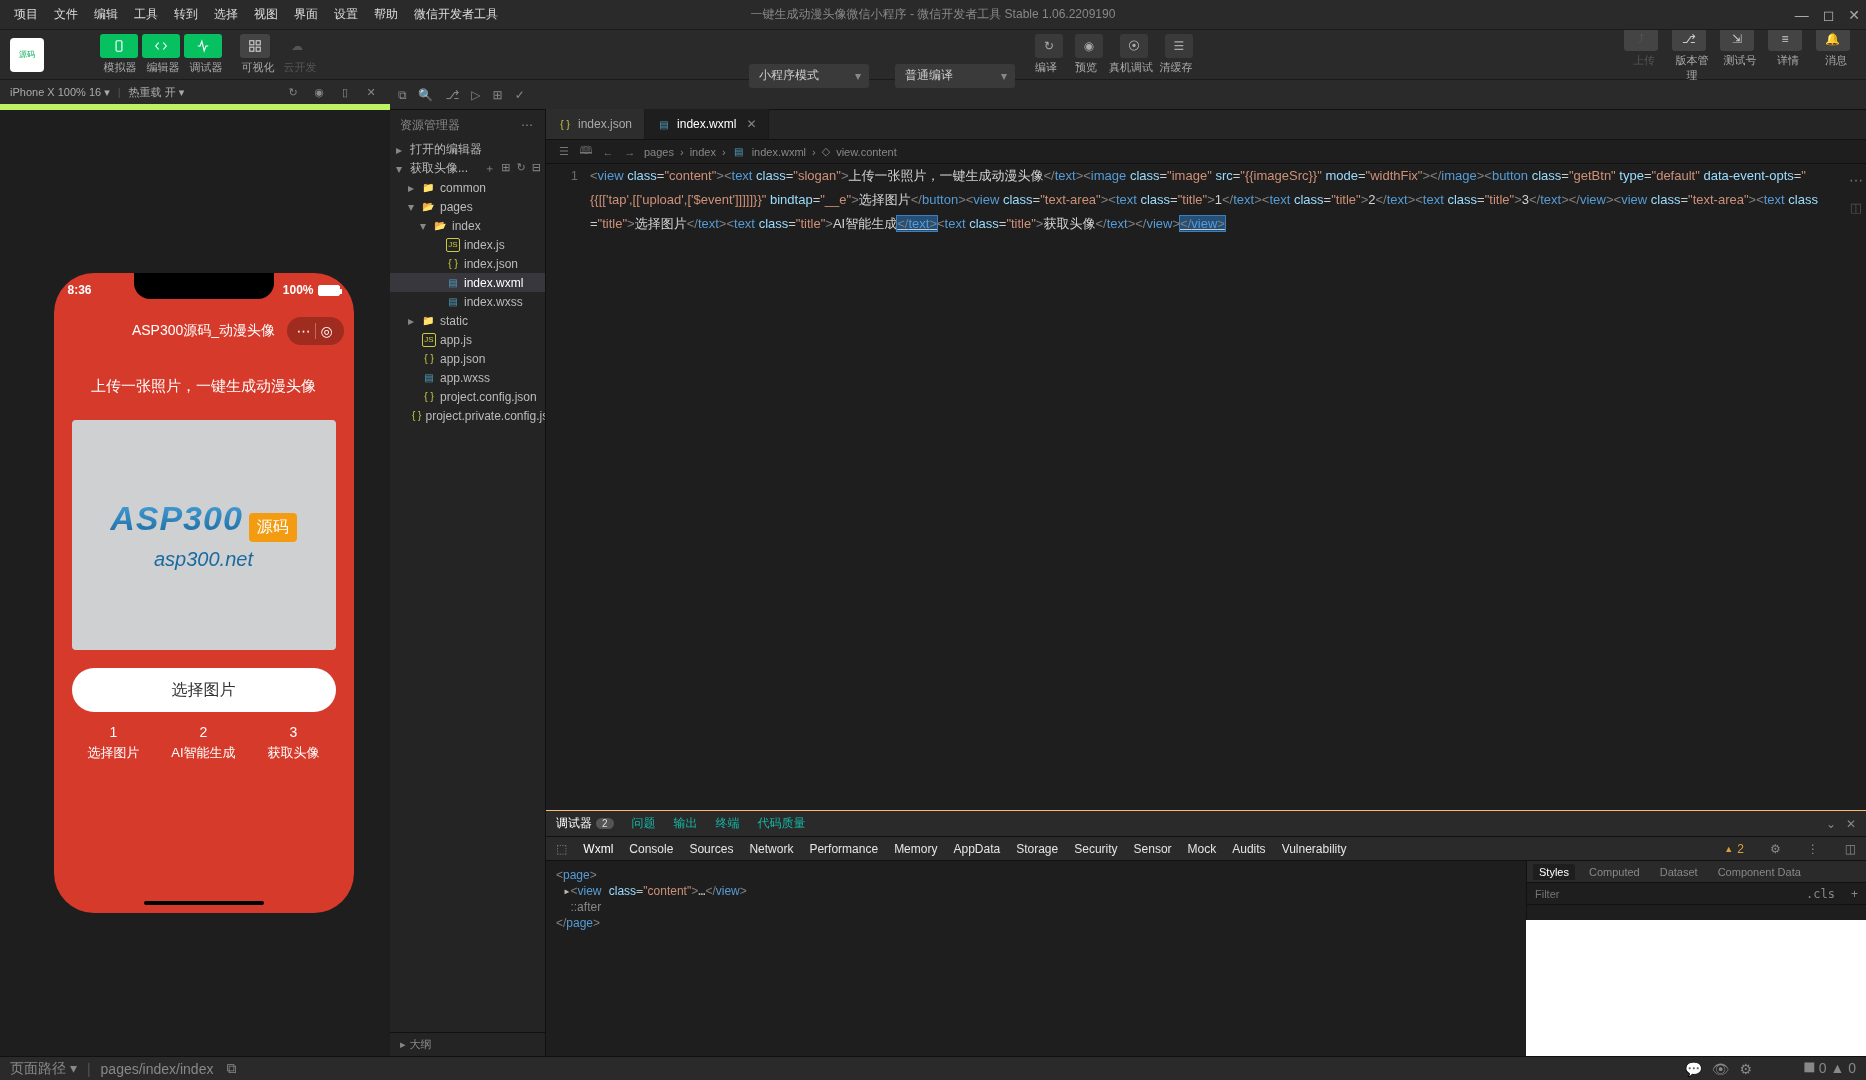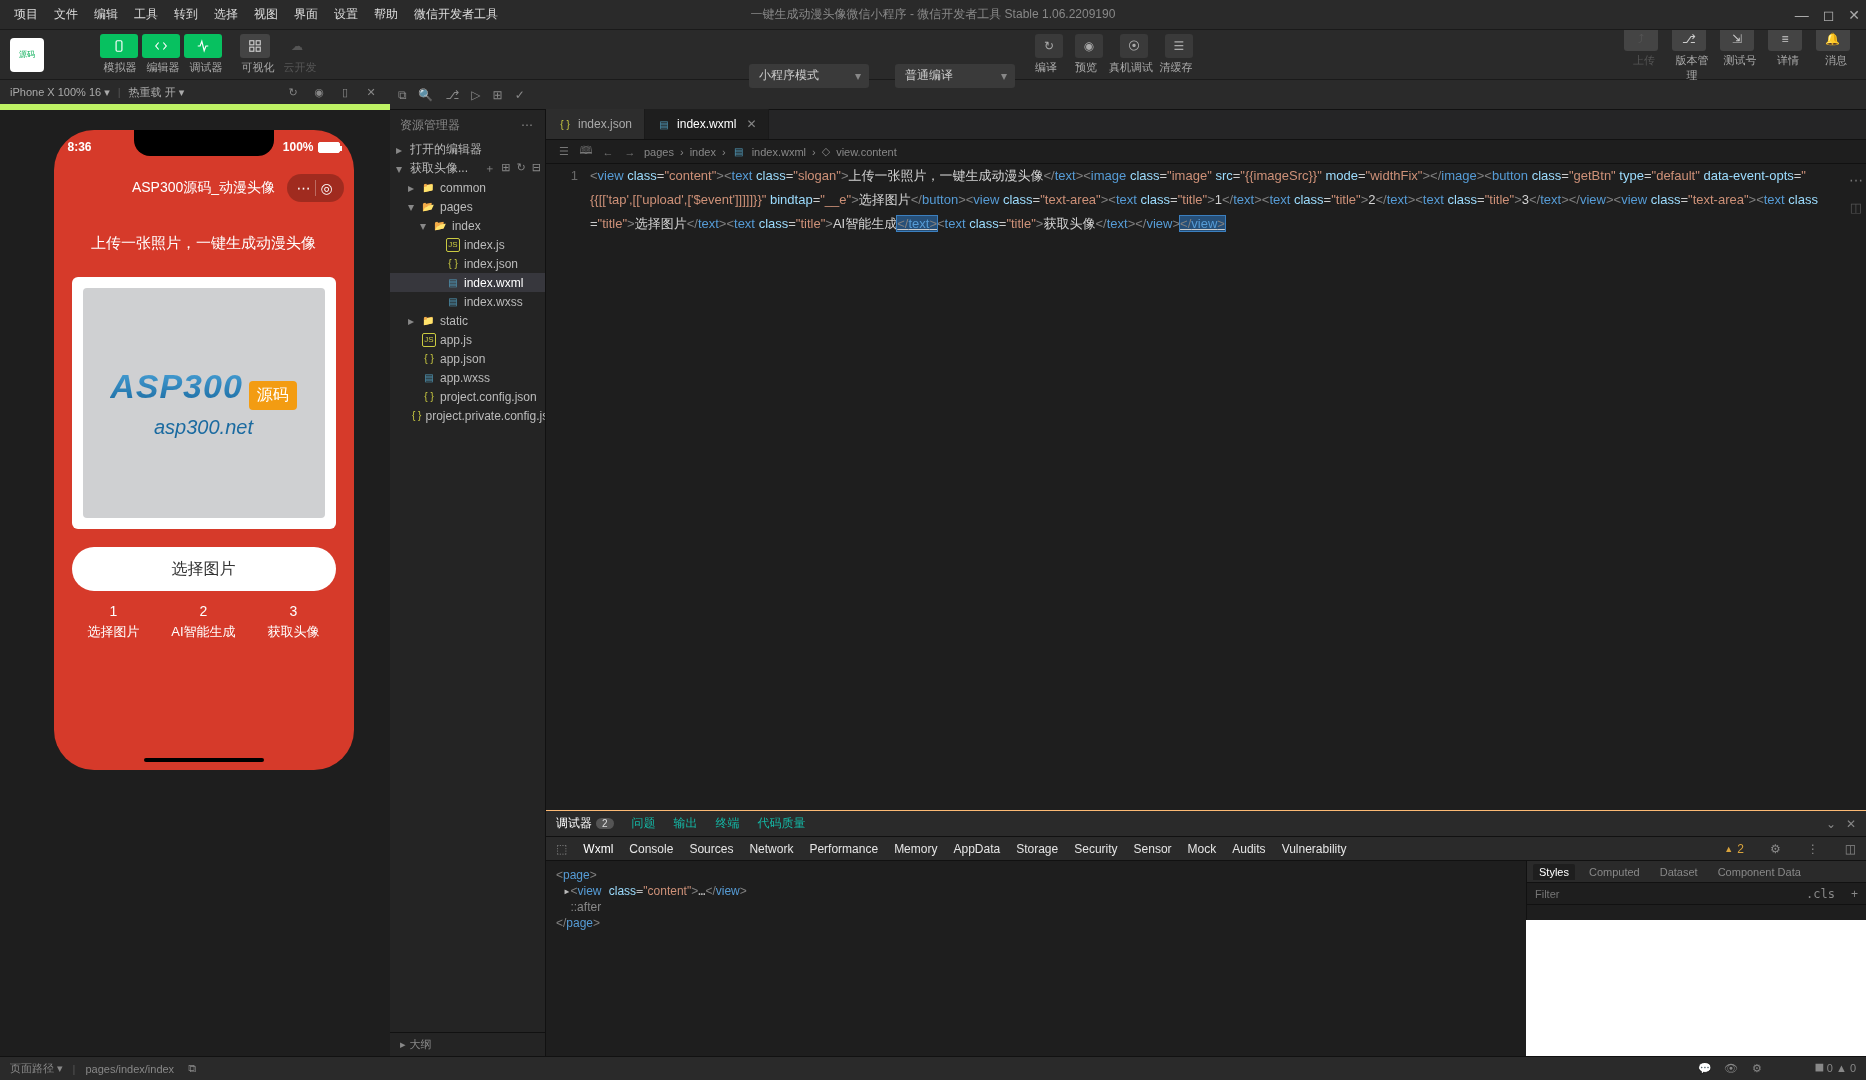--- a/index.html
+++ b/index.html
@@ -25,32 +25,32 @@
 .toolbar-right { margin-left:auto; display:flex; gap:8px; align-items:flex-start; }
 .toolbar-right .greybtn { width:34px; }
 .toolbar-right .lbl { width:34px; }
 
 .main { display:flex; height: calc(1080px - 30px - 50px - 24px); }
 
 .sim-col { width: 390px; background: #1e1e1e; display:flex; flex-direction:column; }
 .sim-bar { height: 30px; background:#2a2a2a; border-bottom:6px solid #bef264; display:flex; align-items:center; padding:0 10px; gap:8px; color:#aaa; font-size:11px; }
 .sim-bar .spacer { flex:1; }
 .sim-bar .sico { width:18px;height:18px;display:flex;align-items:center;justify-content:center; color:#888; }
-.sim-canvas { flex:1; display:flex; align-items:flex-start; justify-content:center; padding-top:20px;margin-left:17px; }
+.sim-canvas { flex:1; display:flex; align-items:center; justify-content:center; padding-top:20px;margin-left:17px; }
 .phone { width: 300px; height: 640px; background: #d63a2a; border-radius: 40px; position:relative; color:#fff; overflow:hidden; }
 .notch { position:absolute; top:0; left:50%; transform:translateX(-50%); width:140px; height:26px; background:#000; border-radius:0 0 16px 16px; }
 .status { position:absolute; top:10px; left:14px; right:14px; display:flex; justify-content:space-between; font-size:12px; font-weight:600; }
 .status .right { display:flex; align-items:center; gap:4px;}
 .battery { width:22px;height:11px;border:1px solid #fff;border-radius:2px;position:relative;background:#fff;}
 .battery::after{content:'';position:absolute;right:-3px;top:3px;width:2px;height:5px;background:#fff;}
 .nav { margin-top:40px; height:36px; display:flex; align-items:center; justify-content:center; position:relative; font-size:14px;}
 .nav .caps { position:absolute; right:10px; display:flex; align-items:center; gap:0; background:rgba(0,0,0,.25); border-radius:16px; padding:3px 6px;}
 .cap { width:22px;height:22px;border-radius:50%;display:flex;align-items:center;justify-content:center;}
 .slogan-text { text-align:center; margin-top:28px; font-size:15px;}
-.imgbox { margin:24px 18px 0; background:#fff; border-radius:6px; padding:11px; }
+.imgbox { margin:24px 18px 0; background:#fff; border-radius:6px; padding:0; }
 .img-inner { height:230px; background:#cfd0d2; border-radius:4px; display:flex; flex-direction:column; align-items:center; justify-content:center;}
 .asp { font-size:34px; font-weight:800; font-style:italic; background:linear-gradient(#4aa3d9,#1a6aa0); -webkit-background-clip:text; color:transparent; letter-spacing:1px;}
 .asp-badge { display:inline-block; background:#f39c12; color:#fff; font-size:16px; padding:4px 8px; border-radius:4px; margin-left:6px; vertical-align:middle;}
 .asp-sub { font-size:20px; color:#1a6aa0; font-style:italic; margin-top:6px; }
 .pickbtn { margin:18px 18px 0; height:44px; background:#fff; color:#333; border-radius:22px; display:flex; align-items:center; justify-content:center; font-size:16px;}
 .steps { margin:12px 18px 0; display:flex; justify-content:space-around;}
 .step { text-align:center; font-size:13px;}
 .step .n { font-size:14px; margin-bottom:4px;}
 .homebar { position:absolute; bottom:8px; left:50%; transform:translateX(-50%); width:120px; height:4px; background:#000; border-radius:4px;}
 
@@ -105,21 +105,21 @@
 .wxml-pane .tag{color:#569cd6;} .wxml-pane .attr{color:#9cdcfe;} .wxml-pane .str{color:#ce9178;}
 .styles-pane { width:340px; border-left:1px solid #111; display:flex; flex-direction:column; background:#1e1e1e; position:relative;}
 .sp-tabs { height:22px; background:#2a2a2a; display:flex; align-items:center; padding:0 6px; gap:8px; color:#888; font-size:11px; border-bottom:1px solid #111;}
 .sp-tabs .spt { padding:2px 6px; }
 .sp-tabs .spt.active { background:#1e1e1e; color:#fff; border-radius:2px 2px 0 0;}
 .sp-filter { height:22px; display:flex; align-items:center; border-bottom:1px solid #111;}
 .sp-filter input { flex:1; background:transparent; border:none; color:#ccc; padding:0 8px; font-size:11px; outline:none;}
 .sp-filter .cls { padding:0 8px; color:#888; font-family:Consolas,monospace;}
 .white-pop { position:absolute; right:0; bottom:0; width:340px; height:136px; background:#fff;}
 
-.statusbar { height:24px; background:#2a2a2a; border-top:1px solid #111; display:flex; align-items:center; padding:0 10px; gap:10px; color:#888; font-size:11px;}
+.statusbar { height:24px; background:#2a2a2a; border-top:1px solid #111; display:flex; align-items:center; padding:0 10px; gap:10px; color:#888; font-size:14px;}
 .statusbar .spacer{flex:1;}
 .statusbar .sic{width:16px;text-align:center;}
 svg { display:block; }
 </style>
 </head>
 <body>
 
 <div class="menubar">
   <div class="menu-item">项目</div>
   <div class="menu-item">文件</div>

